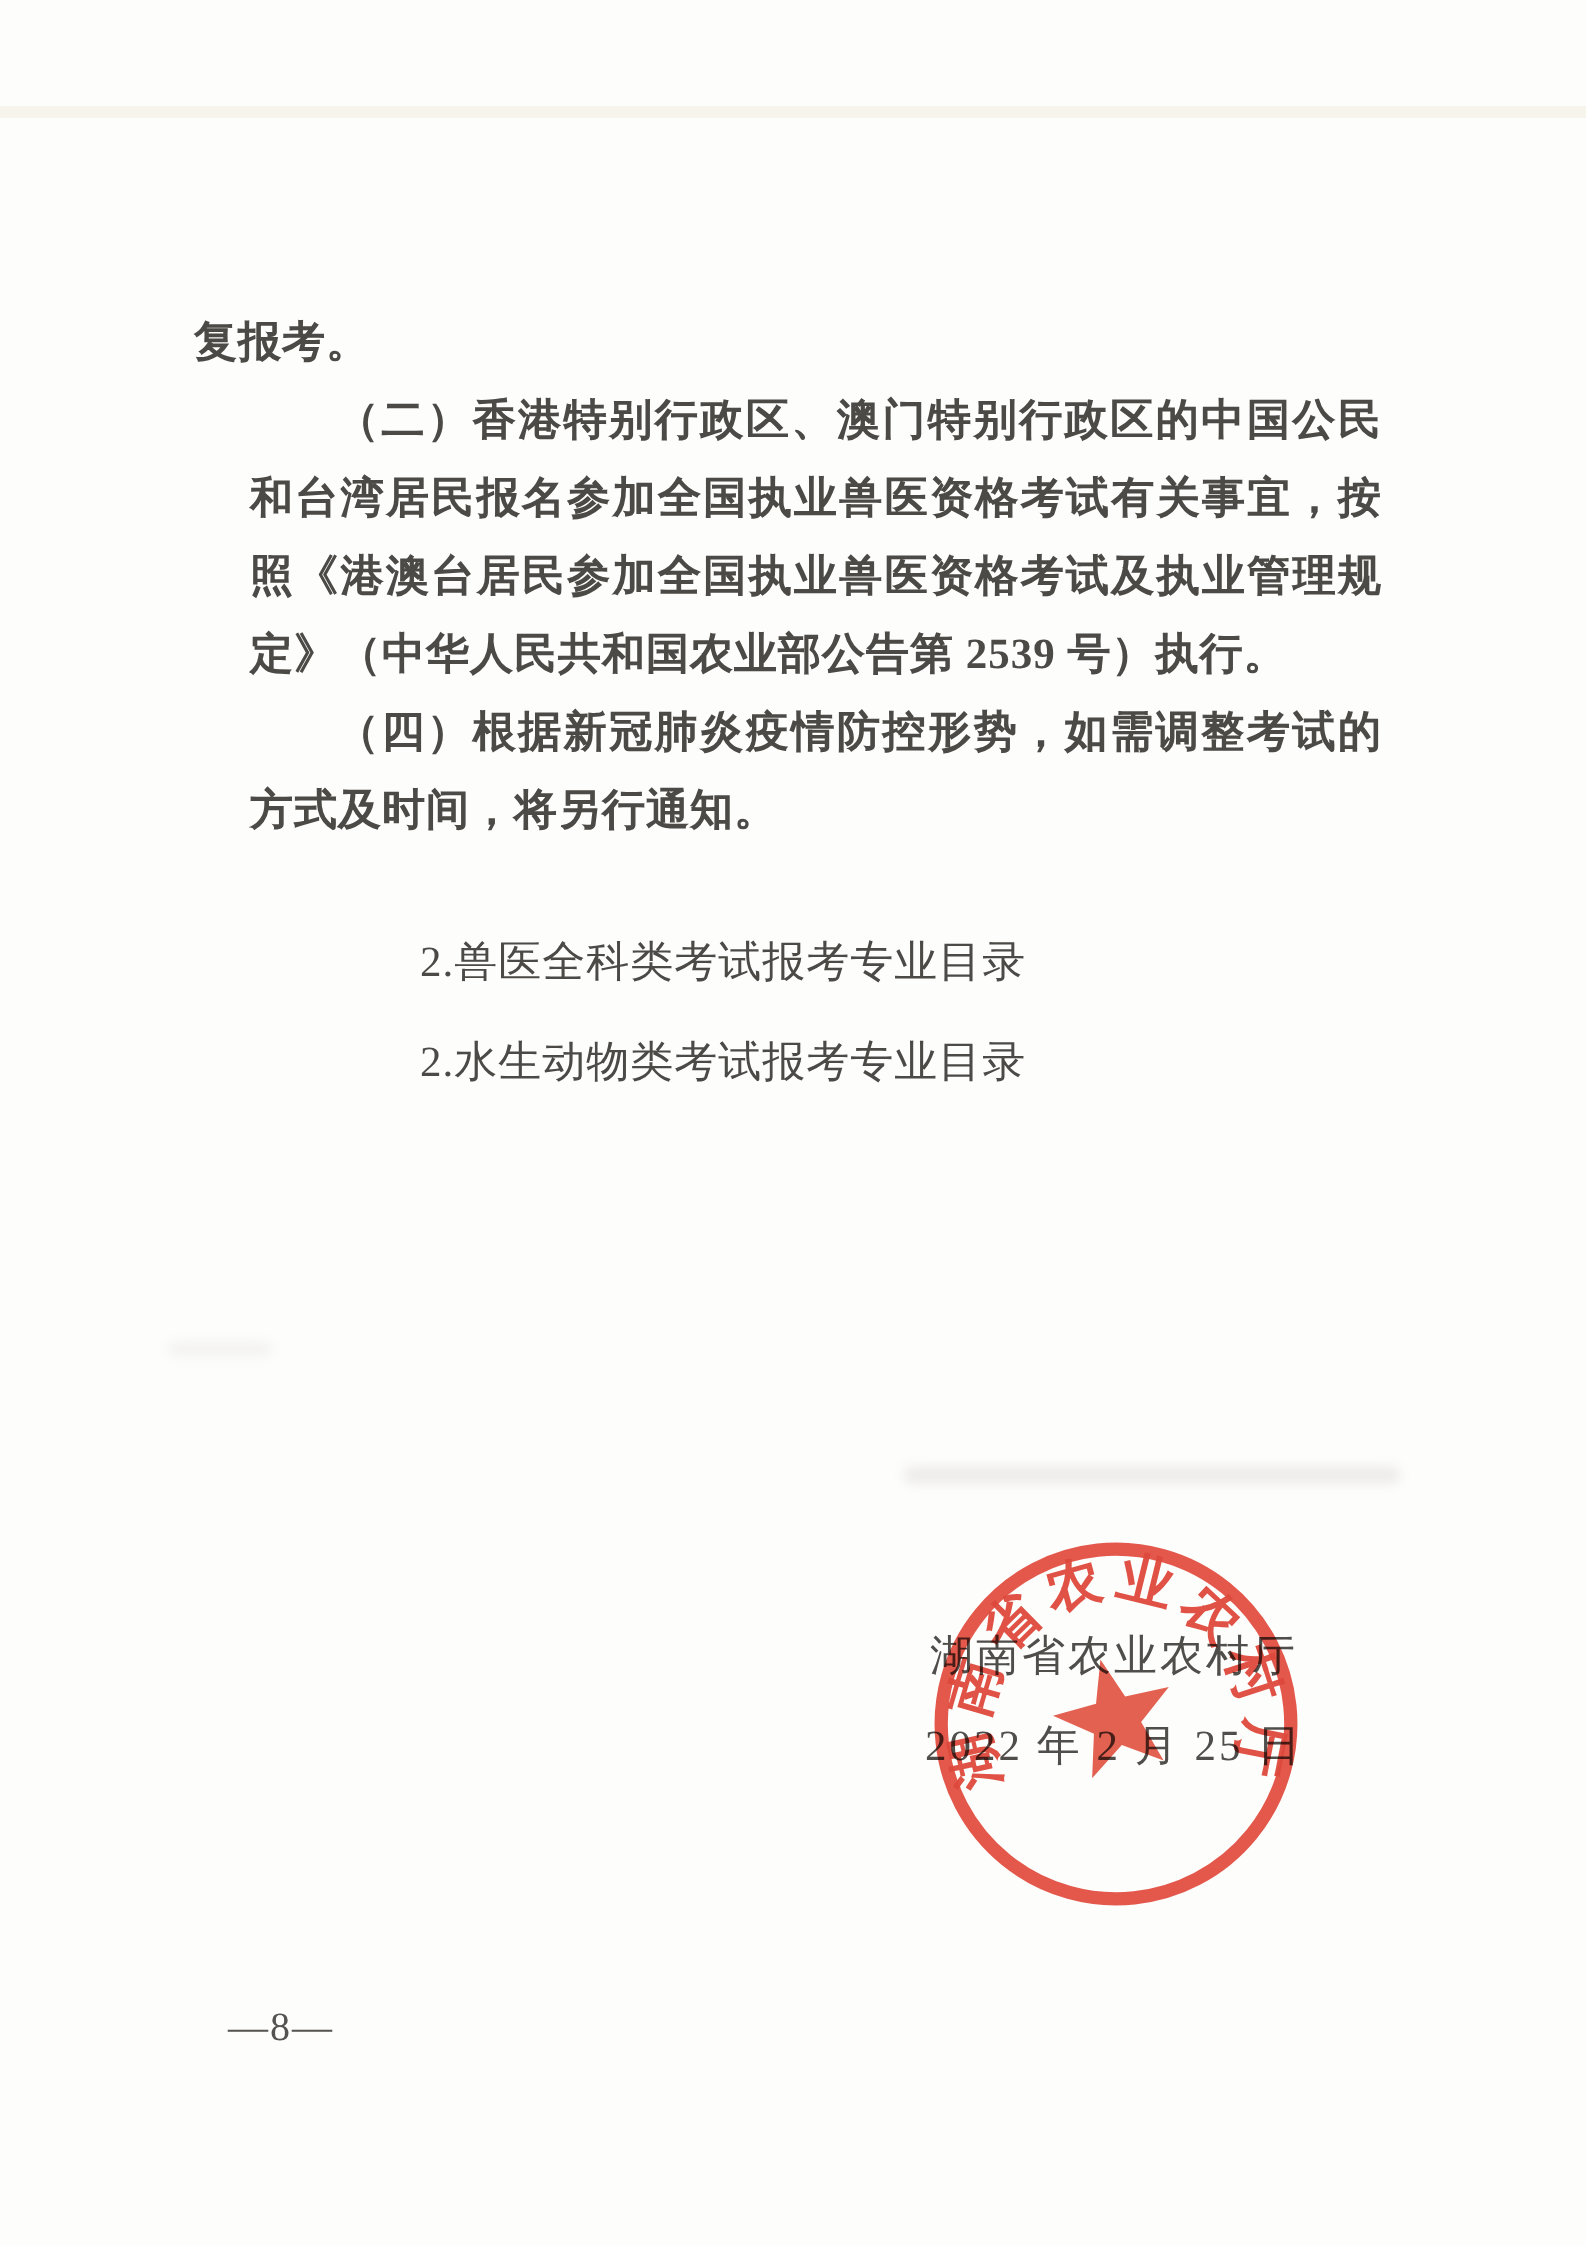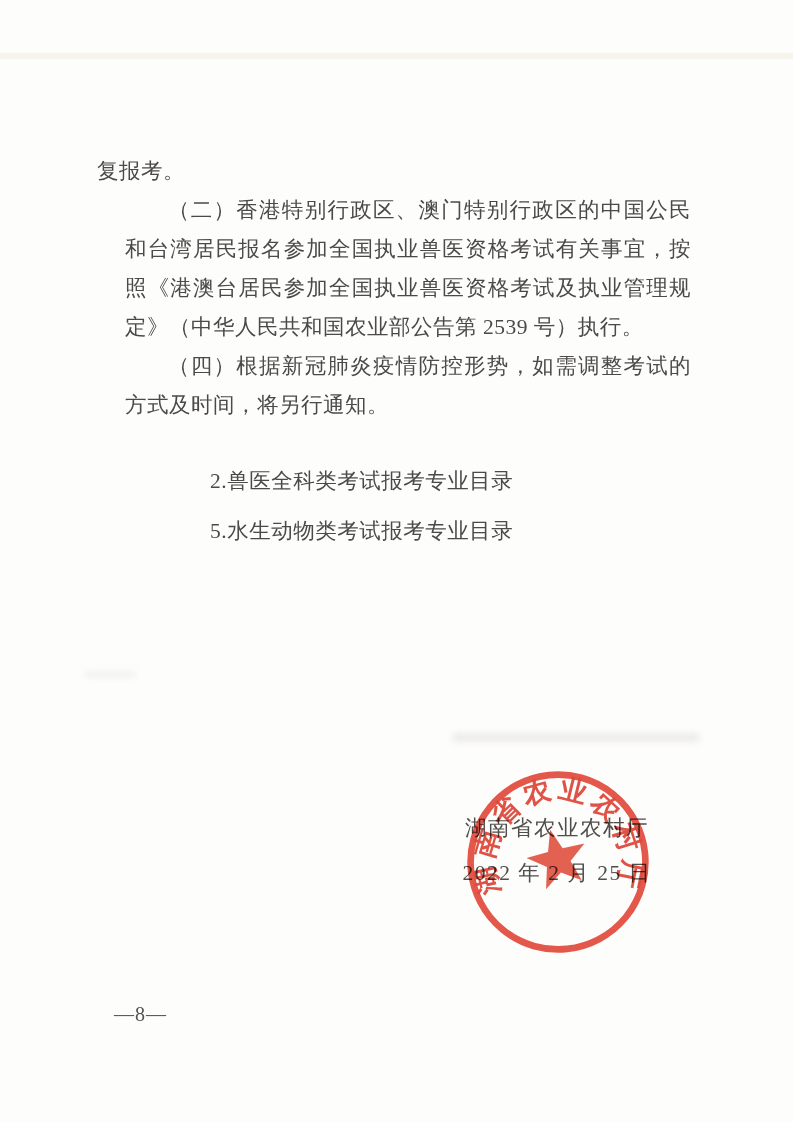--- a/index.html
+++ b/index.html
@@ -42,20 +42,21 @@
     left: 97px;
     top: 152px;
     width: 594px;
     font-size: 21.5px;
     line-height: 39px;
     letter-spacing: 0.5px;
     text-align: justify;
   }
   .body-text p {
     margin: 0;
+    font-weight: bold;
   }
   .body-text p.indent {
     text-indent: 43px;
     margin-left: 28px;
   }
 
   .attachments {
     margin-top: 37px;
     line-height: 38px;
   }
@@ -109,21 +110,21 @@
   <div class="smudge smudge-a"></div>
   <div class="smudge smudge-b"></div>
 
   <div class="body-text">
     <p>复报考。</p>
     <p class="indent">（二）香港特别行政区、澳门特别行政区的中国公民和台湾居民报名参加全国执业兽医资格考试有关事宜，按照《港澳台居民参加全国执业兽医资格考试及执业管理规定》（中华人民共和国农业部公告第 2539 号）执行。</p>
     <p class="indent">（四）根据新冠肺炎疫情防控形势，如需调整考试的方式及时间，将另行通知。</p>
 
     <div class="attachments">
       <div class="att-indent">2.兽医全科类考试报考专业目录</div>
-      <div class="att-indent">5.水生动物类考试报考专业目录</div>
+      <div class="att-indent">2.水生动物类考试报考专业目录</div>
     </div>
   </div>
 
   <div class="signature">
     <div>湖南省农业农村厅</div>
     <div>2022 年 2 月 25 日</div>
   </div>
 
   <svg class="seal" viewBox="0 0 200 200">
     <circle cx="100" cy="100" r="92" fill="none" stroke="#e03c2d" stroke-width="7" opacity="0.95"></circle>

